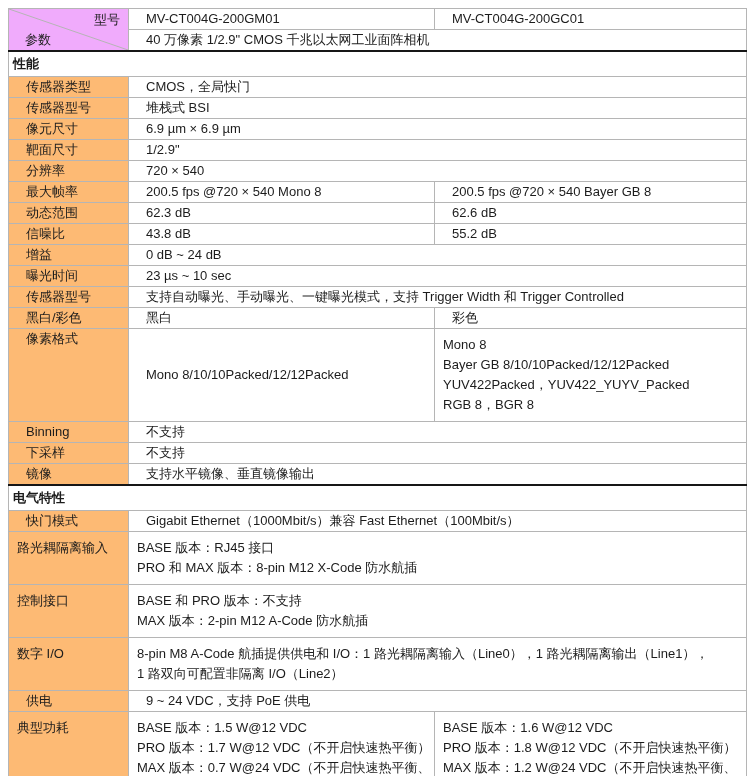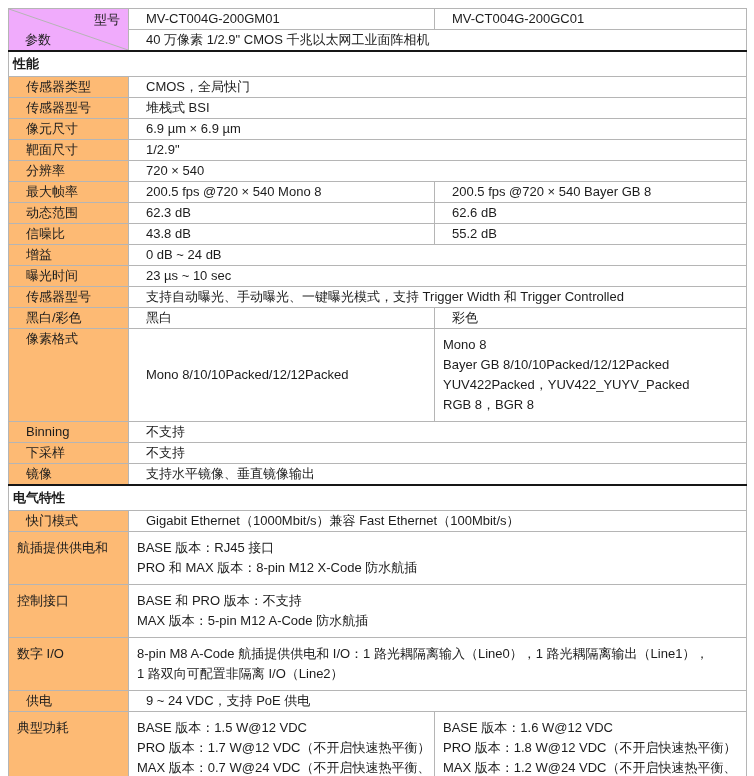--- a/index.html
+++ b/index.html
@@ -129,31 +129,31 @@
 
   <tr class="section-row">
     <td colspan="3">电气特性</td>
   </tr>
 
   <tr>
     <td class="lbl">快门模式</td>
     <td colspan="2">Gigabit Ethernet（1000Mbit/s）兼容 Fast Ethernet（100Mbit/s）</td>
   </tr>
   <tr>
-    <td class="lbl top multi">航插提供供电和</td>
+    <td class="lbl top multi">路光耦隔离输入</td>
     <td colspan="2" class="multi">
       <div class="ln">BASE 版本：RJ45 接口</div>
       <div class="ln">PRO 和 MAX 版本：8-pin M12 X-Code 防水航插</div>
     </td>
   </tr>
   <tr>
     <td class="lbl top multi">控制接口</td>
     <td colspan="2" class="multi">
       <div class="ln">BASE 和 PRO 版本：不支持</div>
-      <div class="ln">MAX 版本：5-pin M12 A-Code 防水航插</div>
+      <div class="ln">MAX 版本：2-pin M12 A-Code 防水航插</div>
     </td>
   </tr>
   <tr>
     <td class="lbl top multi">数字 I/O</td>
     <td colspan="2" class="multi">
       <div class="ln">8-pin M8 A-Code 航插提供供电和 I/O：1 路光耦隔离输入（Line0），1 路光耦隔离输出（Line1），</div>
       <div class="ln">1 路双向可配置非隔离 I/O（Line2）</div>
     </td>
   </tr>
   <tr>

